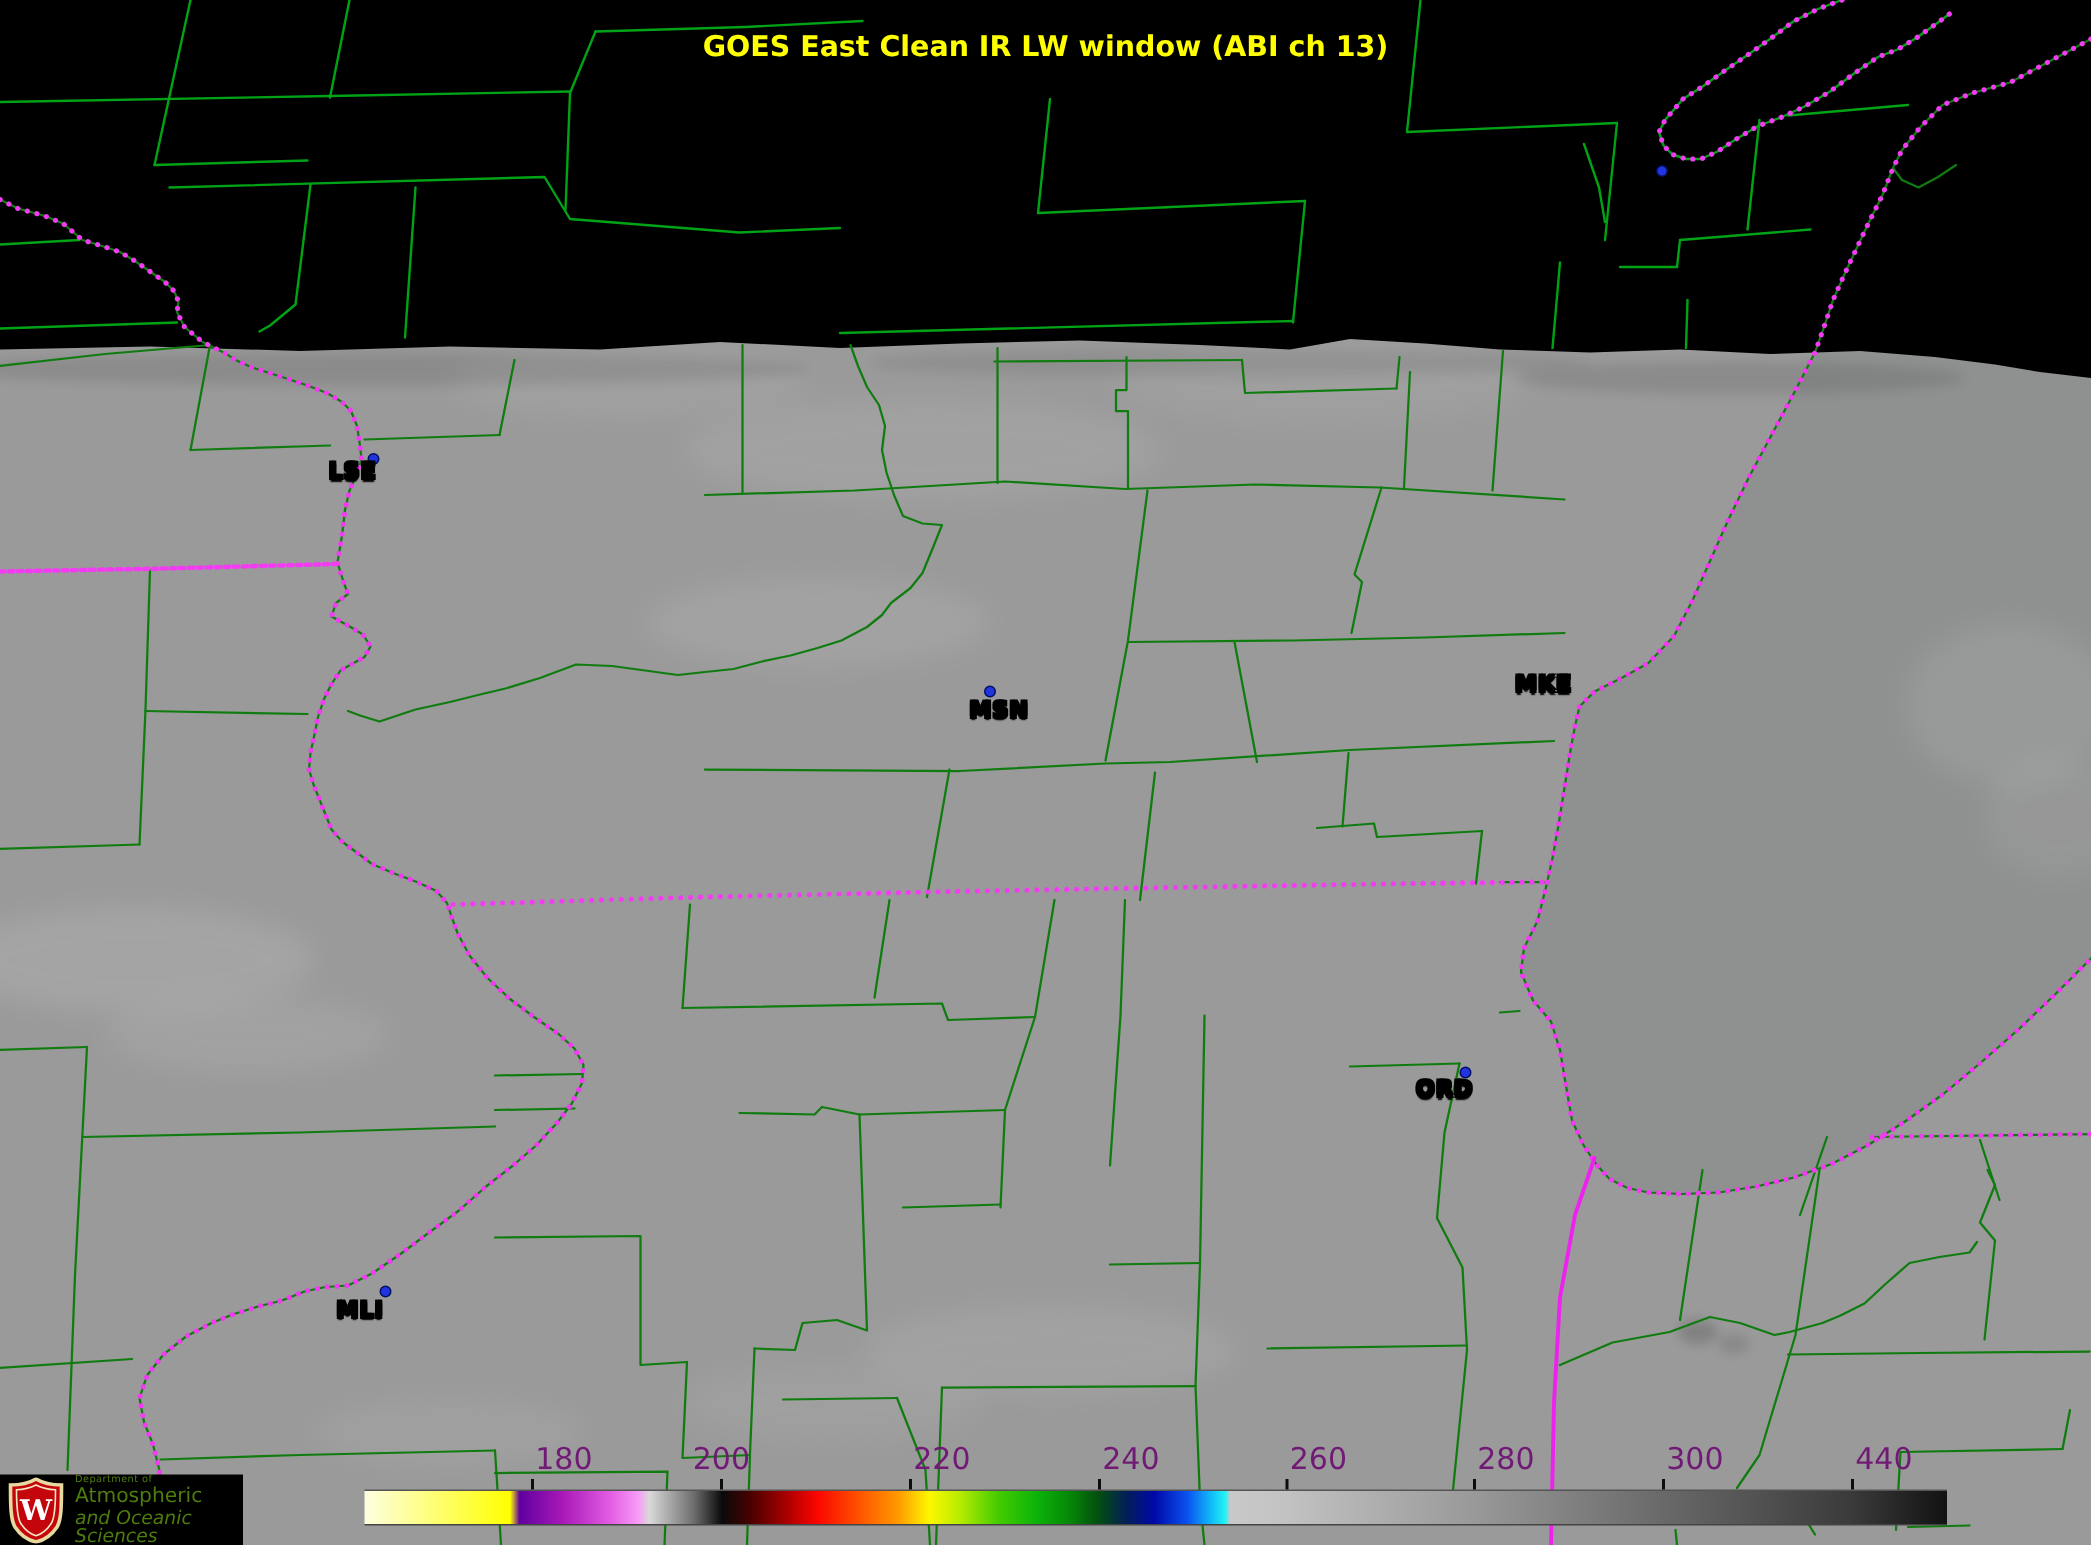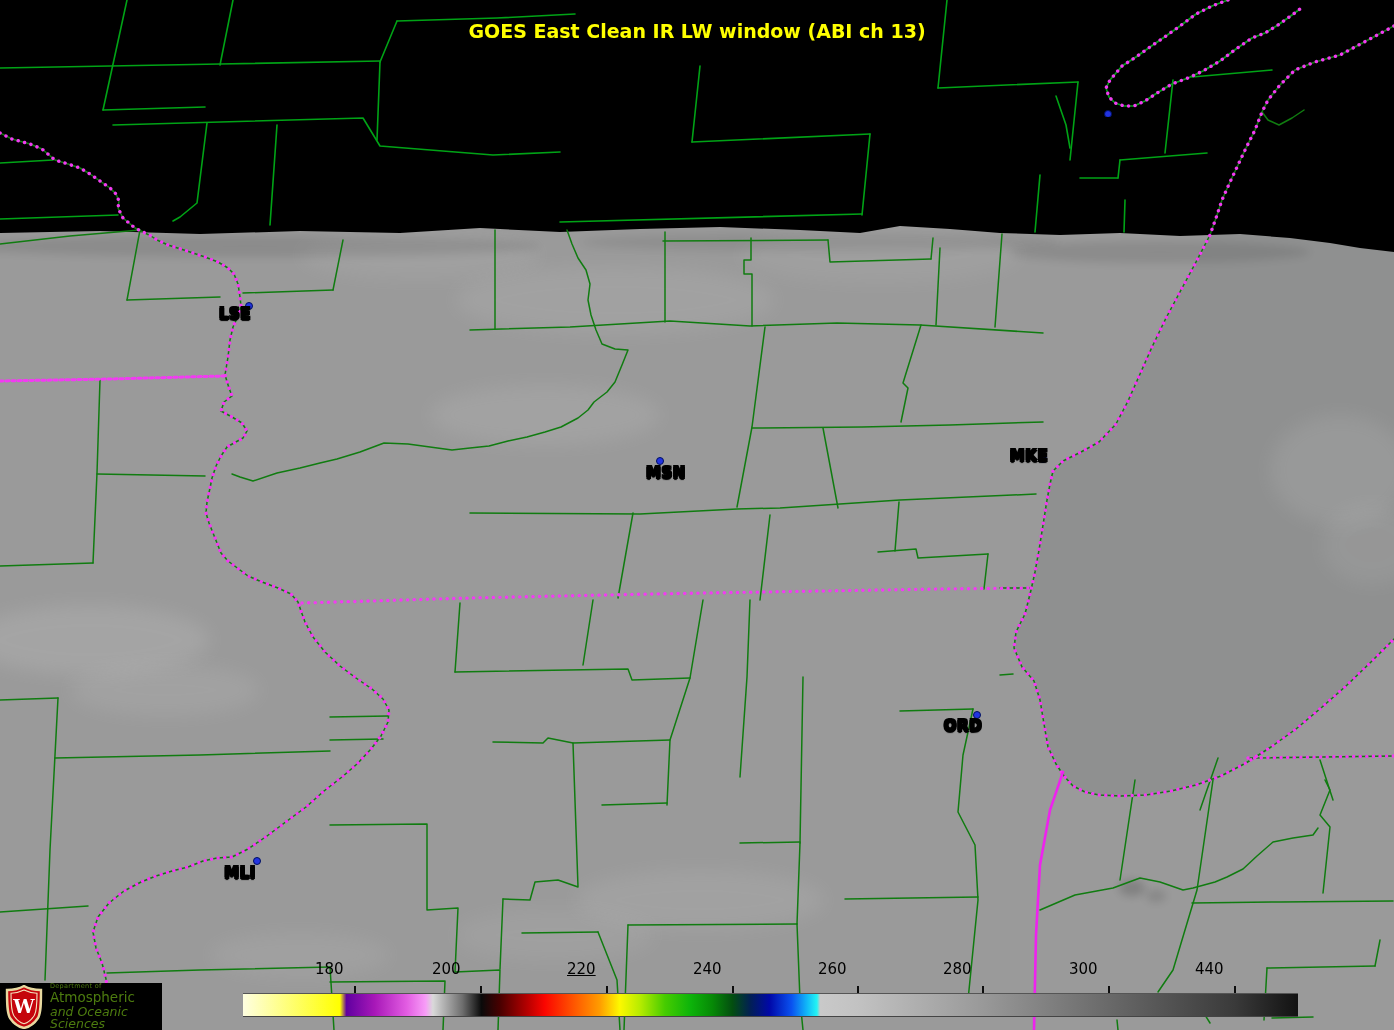--- a/index.html
+++ b/index.html
@@ -8,22 +8,22 @@
   #mapsvg{position:absolute;left:0;top:0;}
   .title-block{position:absolute;left:0;top:20px;width:100%;text-align:center;z-index:30;}
   .title-line{display:block;color:#ffff00;font-weight:bold;font-size:19px;line-height:23px;white-space:pre;}
   .station-label{position:absolute;transform:translate(-50%,-50%);color:#000000;font-weight:bold;
                  font-size:15px;letter-spacing:.5px;z-index:25;white-space:pre;
                  text-shadow:-1px -1px 0 #000,1px -1px 0 #000,-1px 1px 0 #000,1px 1px 0 #000,0 2px 1px #000;}
   .station-dot{position:absolute;width:8px;height:8px;border-radius:50%;
                background:#2233e0;border:1px solid #001060;box-sizing:border-box;z-index:24;}
   #colorbar{position:absolute;z-index:20;border-top:1px solid #555;border-bottom:1px solid #444;}
   .cb-tick{position:absolute;width:2px;height:7px;background:#0d0d0d;z-index:21;}
-  .cb-label{position:absolute;width:80px;margin-left:-40px;text-align:left;color:#000000;
-            font-size:15px;z-index:21;}
+  .cb-label{position:absolute;width:80px;margin-left:-40px;text-align:right;color:#701a75;
+            font-size:20px;z-index:21;}
   #logo{position:absolute;left:0;top:983px;width:162px;height:47px;background:#000;z-index:40;
         display:flex;align-items:center;}
   #logo .crest{margin-left:5px;flex:0 0 auto;}
   #logo .logo-text{margin-left:7px;color:#4d7c0f;line-height:1;}
   #logo .lt1{font-size:6.5px;letter-spacing:.3px;margin-bottom:2px;}
   #logo .lt2{font-size:13.5px;margin-bottom:1px;}
   #logo .lt3{font-size:12.5px;font-style:italic;}
 </style>
 </head>
 <body>
@@ -211,23 +211,23 @@
       <div class="station-label" style="left: 963px; top: 726px;">ORD</div>
       <div class="station-dot" style="left: 253px; top: 857px;"></div>
       <div class="station-label" style="left: 240px; top: 873px;">MLI</div>
     </div>
 
   <div id="colorbar" style="left: 243px; top: 993px; width: 1055px; height: 22px; background: linear-gradient(to right, rgb(254, 254, 224) 0%, rgb(255, 255, 0) 9.2%, rgb(96, 0, 160) 9.8%, rgb(168, 24, 184) 12.5%, rgb(226, 92, 226) 15.5%, rgb(247, 156, 247) 17.3%, rgb(217, 217, 217) 18%, rgb(110, 110, 110) 20.8%, rgb(10, 10, 10) 22.6%, rgb(74, 0, 0) 24.4%, rgb(184, 0, 0) 27%, rgb(251, 5, 0) 28.6%, rgb(255, 90, 0) 31.5%, rgb(255, 156, 0) 33.8%, rgb(253, 248, 0) 35.7%, rgb(184, 236, 0) 37.6%, rgb(70, 204, 0) 40%, rgb(13, 180, 10) 42.4%, rgb(6, 137, 6) 44.5%, rgb(3, 78, 16) 46.4%, rgb(2, 31, 85) 48.1%, rgb(0, 8, 168) 49.9%, rgb(10, 82, 240) 52%, rgb(16, 180, 248) 53.4%, rgb(34, 244, 244) 54.4%, rgb(201, 201, 201) 54.7%, rgb(194, 194, 194) 58.3%, rgb(153, 153, 153) 70.1%, rgb(105, 105, 105) 82.1%, rgb(58, 58, 58) 94%, rgb(18, 18, 18) 100%);"></div>
   <div id="cb-annotations">
       <div class="cb-tick" style="left: 354px; top: 986px;"></div>
       <div class="cb-label" style="left: 355px; top: 960px;">180</div>
       <div class="cb-tick" style="left: 480px; top: 986px;"></div>
-      <div class="cb-label" style="left: 472px; top: 960px;">200</div>
+      <div class="cb-label" style="left: 460px; top: 960px;">200</div>
       <div class="cb-tick" style="left: 606px; top: 986px;"></div>
-      <div class="cb-label" style="left: 607px; top: 960px; text-decoration: underline;">220</div>
+      <div class="cb-label" style="left: 607px; top: 960px;">220</div>
       <div class="cb-tick" style="left: 732px; top: 986px;"></div>
       <div class="cb-label" style="left: 733px; top: 960px;">240</div>
       <div class="cb-tick" style="left: 857px; top: 986px;"></div>
       <div class="cb-label" style="left: 858px; top: 960px;">260</div>
       <div class="cb-tick" style="left: 982px; top: 986px;"></div>
       <div class="cb-label" style="left: 983px; top: 960px;">280</div>
       <div class="cb-tick" style="left: 1108px; top: 986px;"></div>
       <div class="cb-label" style="left: 1109px; top: 960px;">300</div>
       <div class="cb-tick" style="left: 1234px; top: 986px;"></div>
       <div class="cb-label" style="left: 1235px; top: 960px;">440</div>

